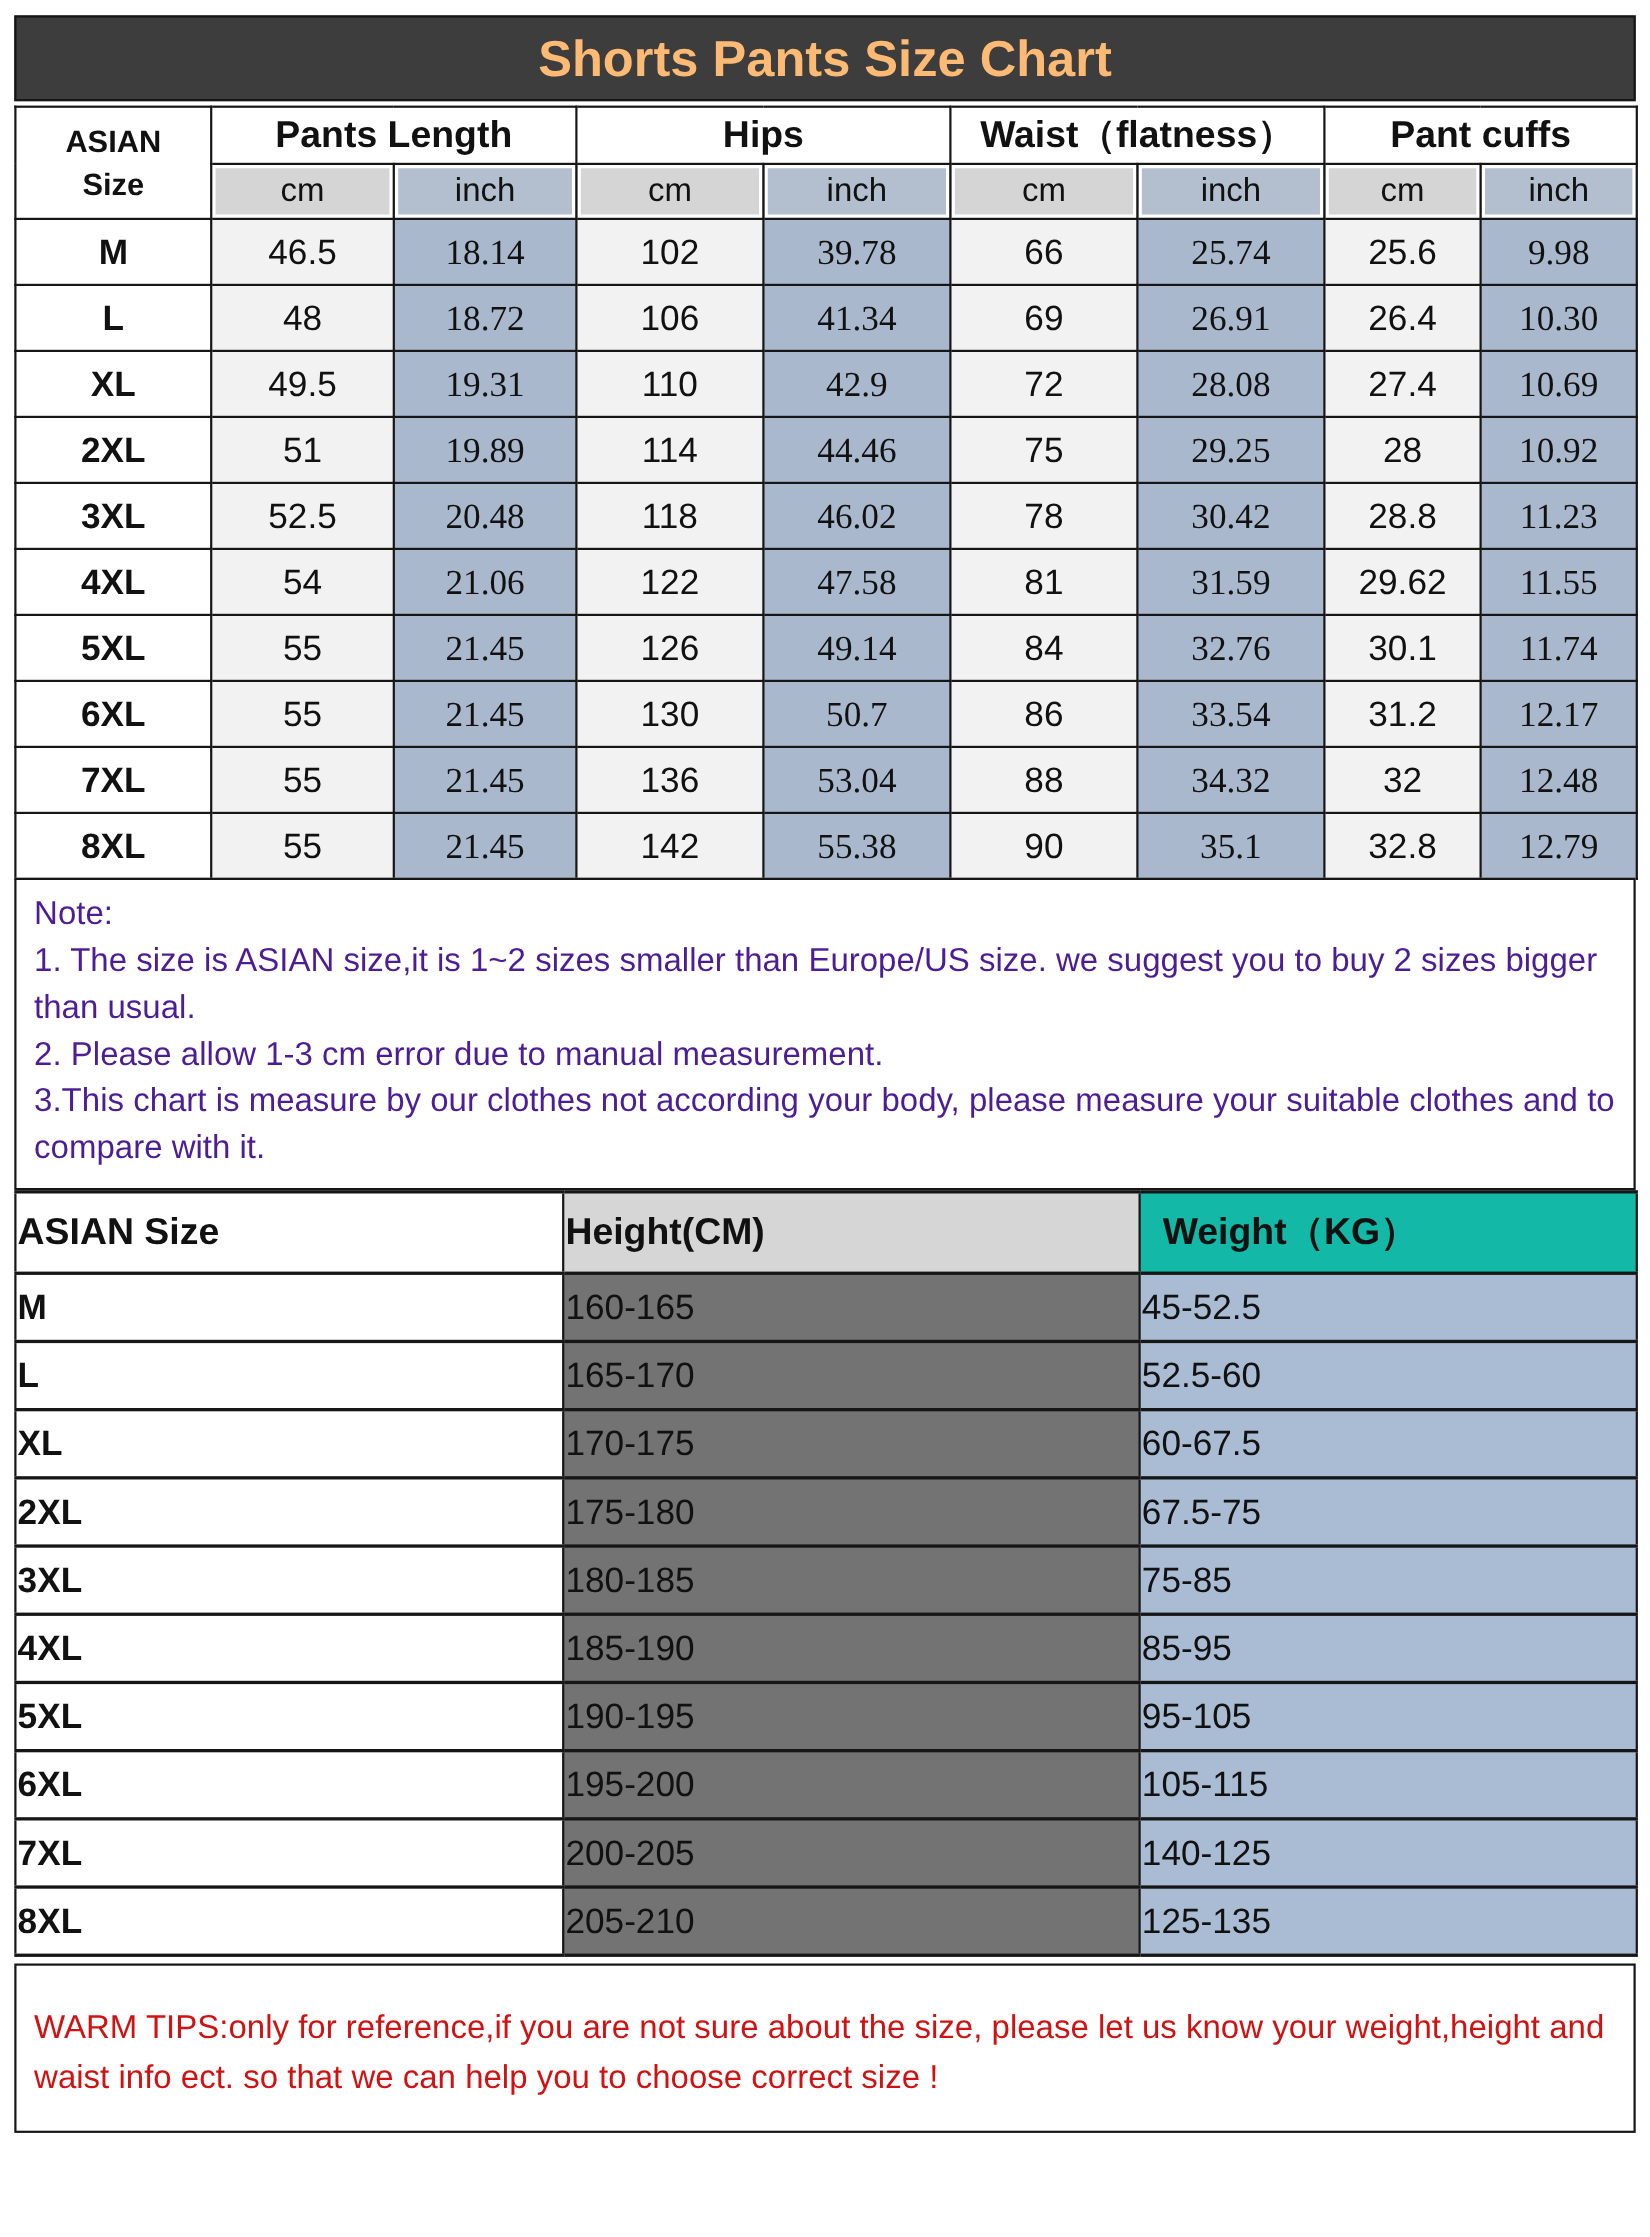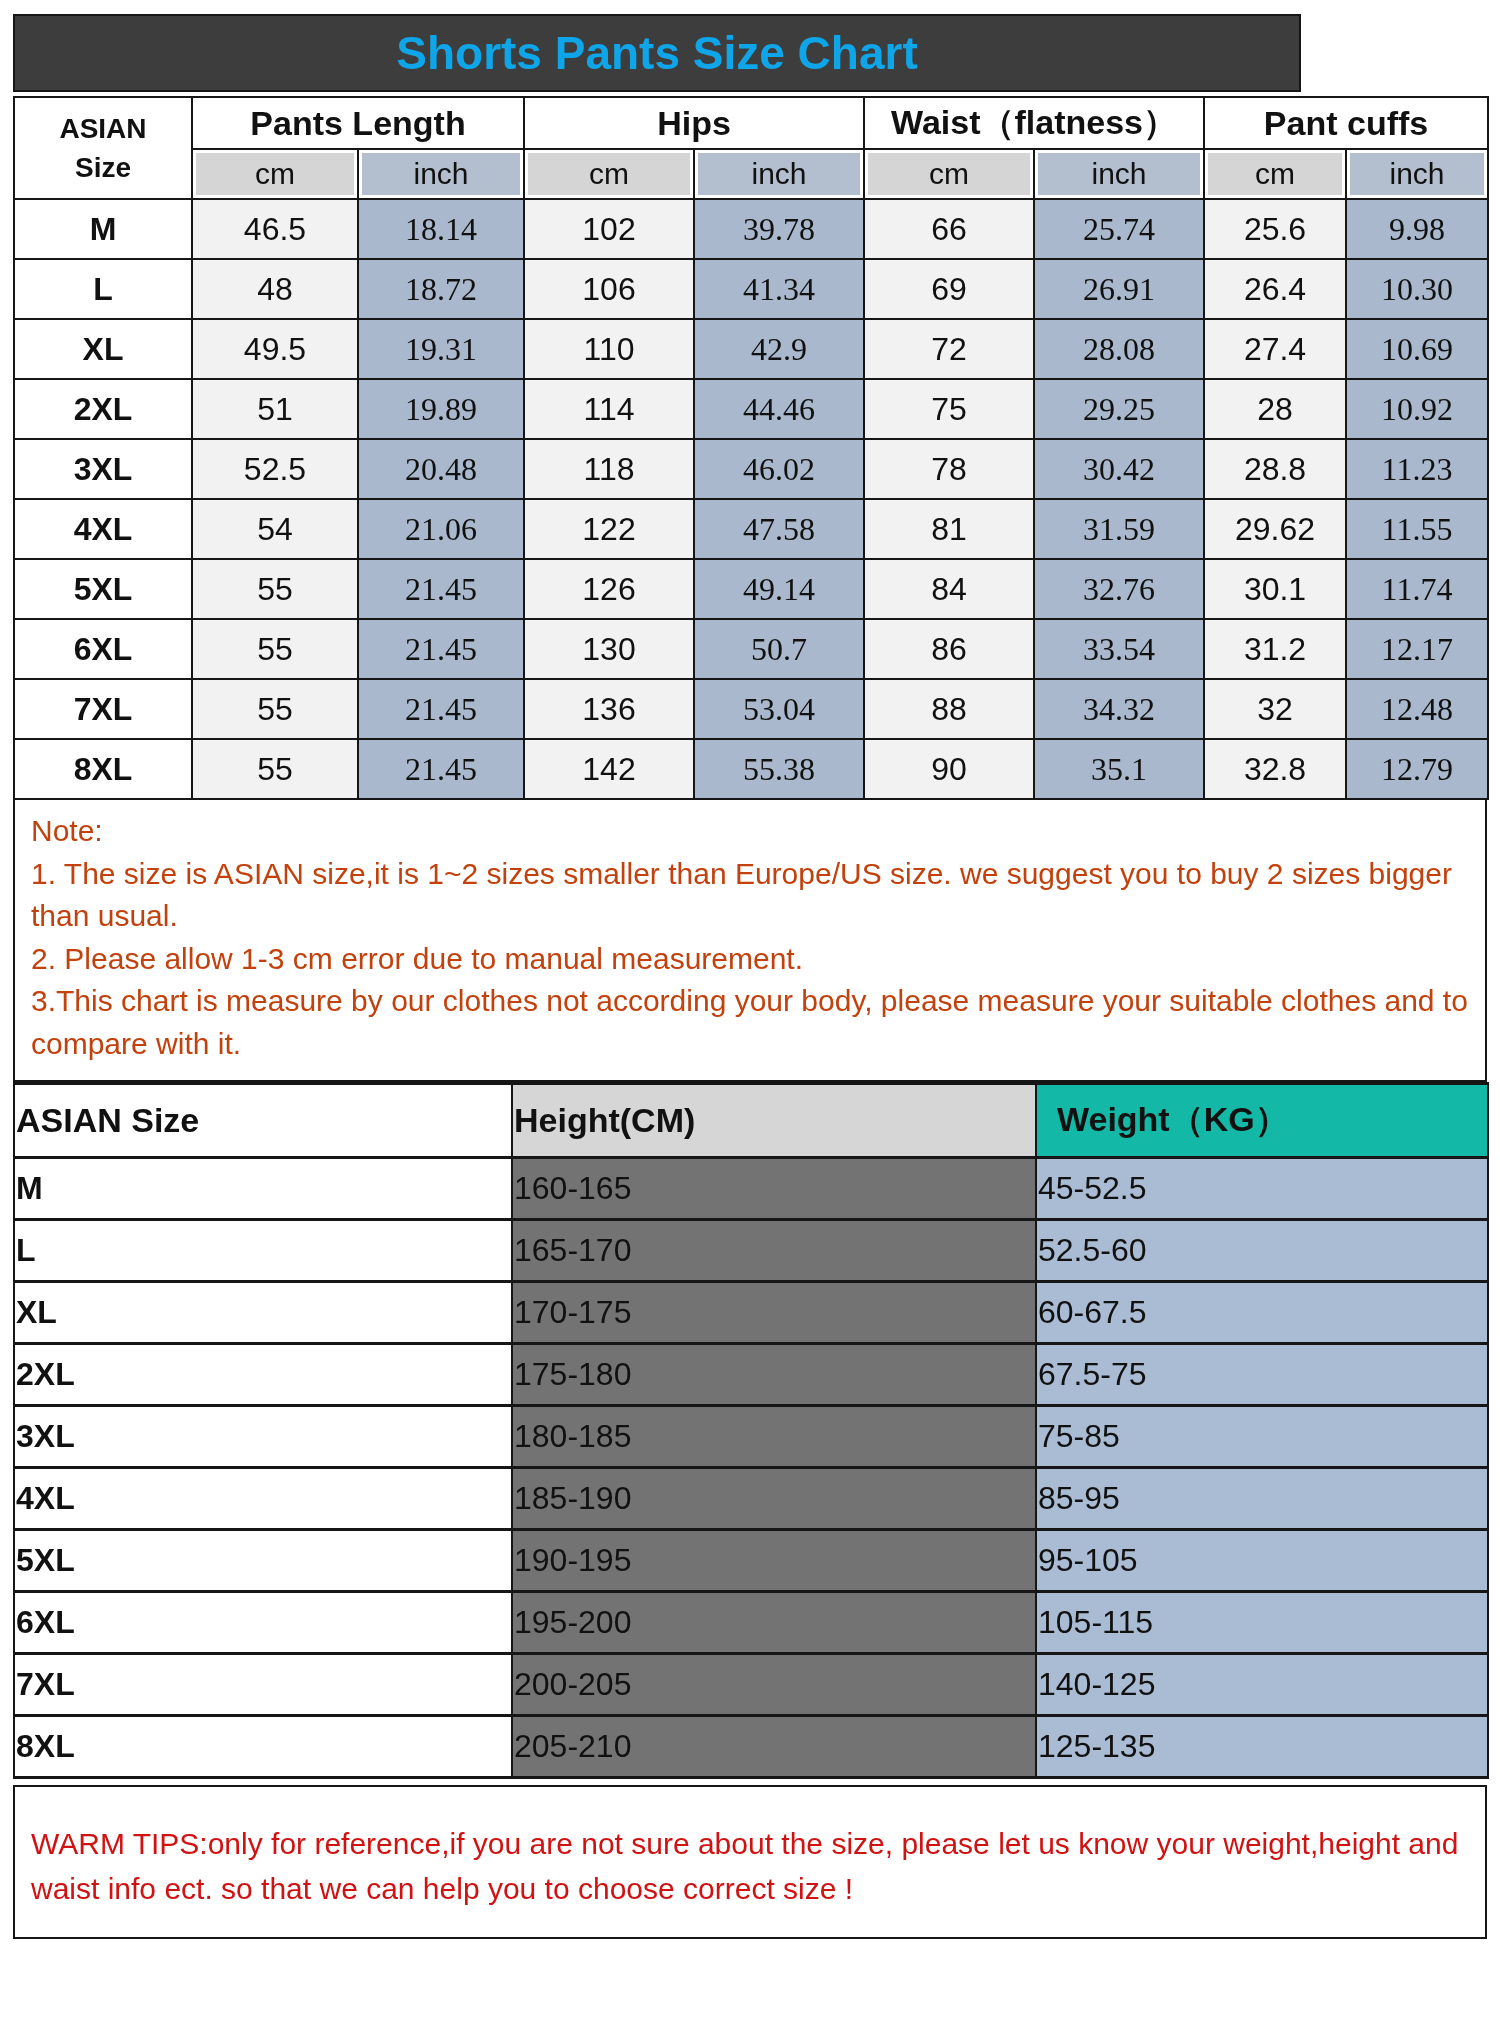--- a/index.html
+++ b/index.html
@@ -3,42 +3,42 @@
 <meta charset="utf-8">
 <style>
   html,body{margin:0;padding:0;background:#ffffff;}
   .page{
     width:1500px;height:2034px;box-sizing:border-box;
     padding:14px 13px 0 13px;background:#ffffff;color:#111;
     font-family:"Liberation Sans","DejaVu Sans",sans-serif;
     overflow:hidden;
   }
   .bar{
-    background:#3d3d3d;border:2px solid #161616;color:#0ea5e9;
-    text-align:center;font-weight:bold;box-sizing:border-box;width:1288px;
+    background:#3d3d3d;border:2px solid #161616;color:#fdba74;
+    text-align:center;font-weight:bold;box-sizing:border-box;width:1474px;
   }
   .bar1{height:78px;line-height:74px;font-size:46px;margin-bottom:4px;}
   .bar2{height:110px;line-height:106px;font-size:54px;margin-top:8px;}
   table{border-collapse:collapse;width:1474px;table-layout:fixed;}
   td{box-sizing:border-box;}
   
   .t1 td{border:2px solid #161616;text-align:center;vertical-align:middle;font-size:32px;}
   .t1 .grp{height:52px;font-size:34px;font-weight:bold;background:#ffffff;}
   .t1 .corner{background:#ffffff;font-size:28px;font-weight:bold;line-height:1.4;}
   .t1 .unit{height:50px;font-size:30px;box-shadow:inset 0 0 0 3px #ffffff;}
   .t1 .cmh{background:#d5d5d5;}
   .t1 .inh{background:#b3bfce;}
   .t1 tr.d{height:60px;}
   .t1 .szc{font-weight:bold;background:#ffffff;}
   .t1 .cmd{background:#f2f2f2;}
   .t1 .ind{background:#a9b8cc;font-family:Liberation Serif, serif;}
   
   .notes{
     box-sizing:border-box;width:1474px;border:2px solid #161616;margin-top:-2px;
-    padding:10px 16px 14px 16px;font-size:30px;line-height:1.42;color:#c2410c;
+    padding:10px 16px 14px 16px;font-size:30px;line-height:1.42;color:#4c1d95;
     background:#ffffff;
   }
   
   .t2 td{border:2px solid #161616;border-top-width:3px;border-bottom-width:3px;
     text-align:left;vertical-align:middle;font-size:32px;}
   .t2 .h{height:74px;font-size:34px;font-weight:bold;}
   .t2 .hsz{background:#ffffff;}
   .t2 .hht{background:#d6d6d6;}
   .t2 .hwt{background:#14b8a6;padding-left:20px;}
   .t2 tr.d{height:62px;}

